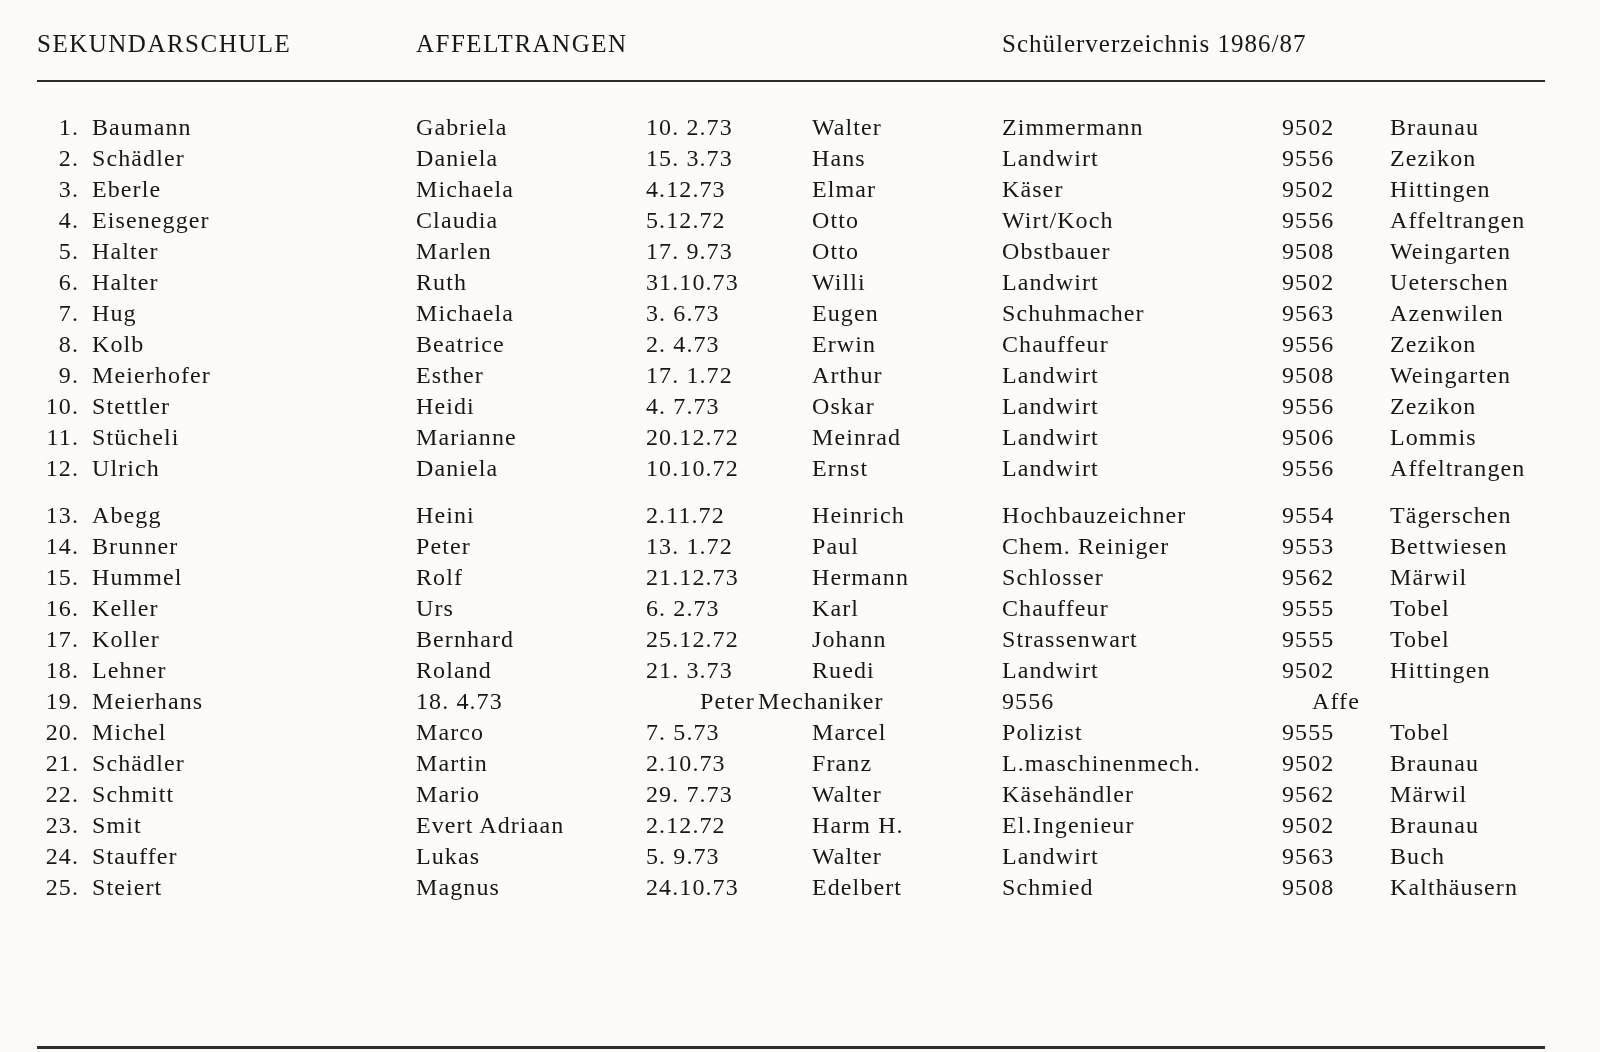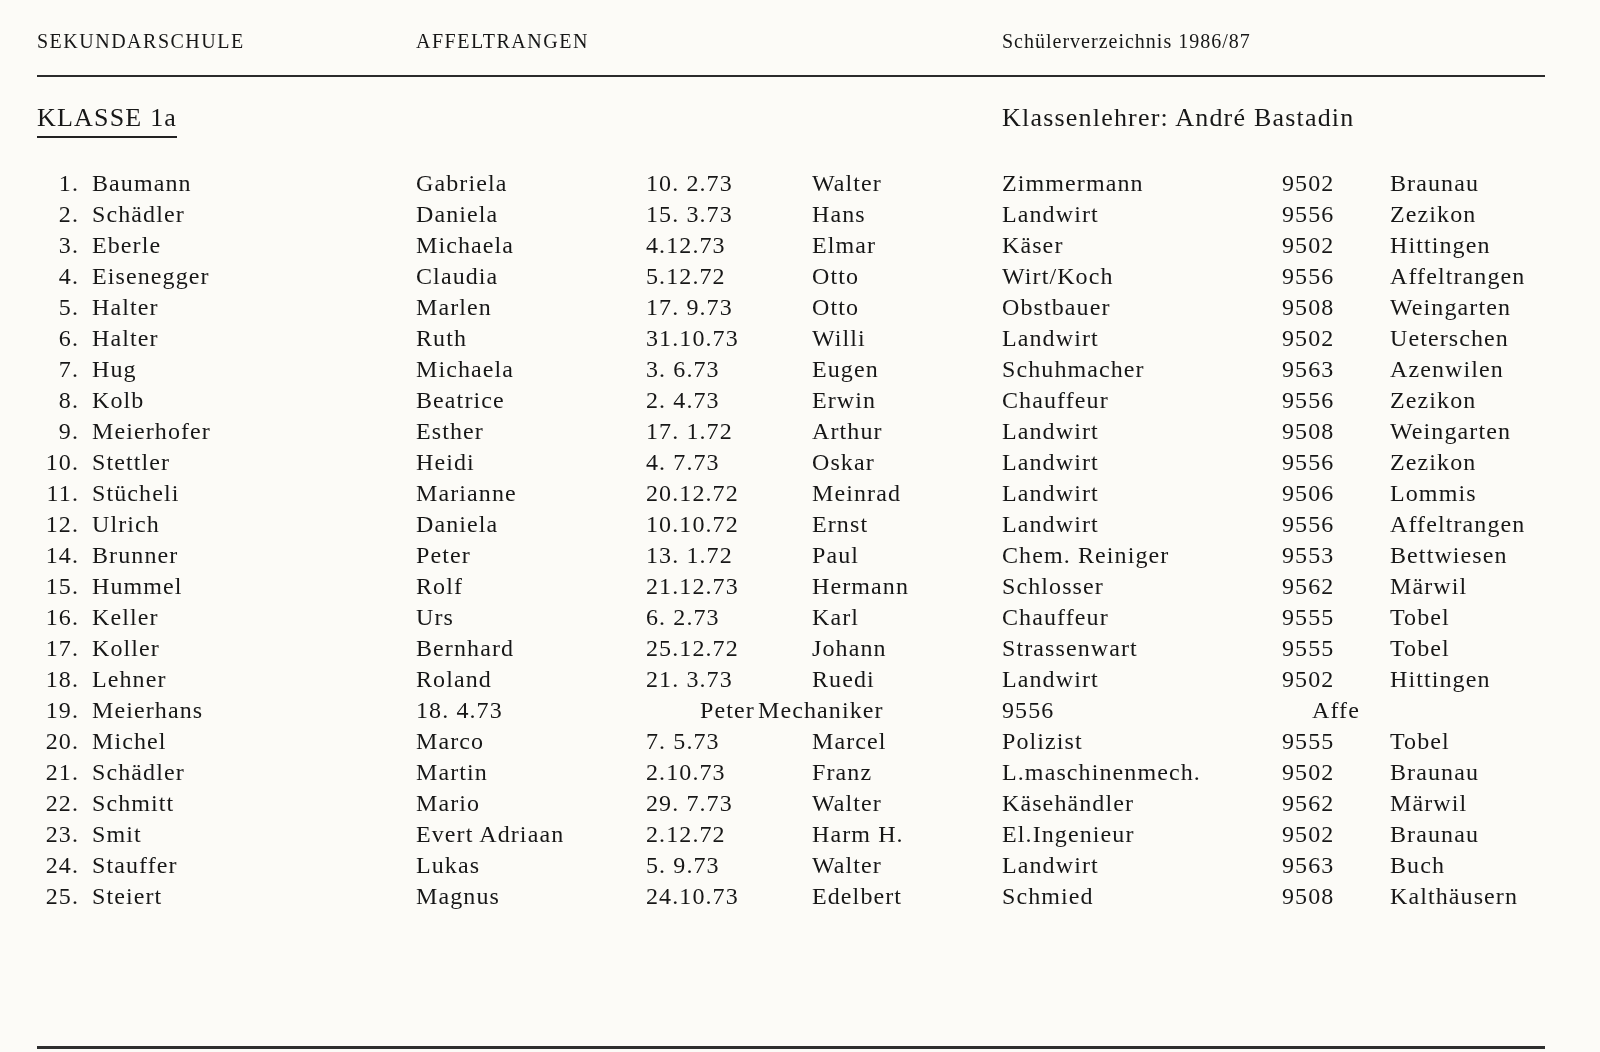--- a/index.html
+++ b/index.html
@@ -15,21 +15,21 @@
   .page {
     padding: 30px 55px 0 37px;
     position: relative;
   }
   .grid {
     display: grid;
     grid-template-columns: 42px 337px 230px 112px 244px 280px 78px auto;
     align-items: baseline;
   }
   
-  .doc-header { font-size: 20px; letter-spacing: 1.5px; }
+  .doc-header { font-size: 25px; letter-spacing: 1.5px; }
   .doc-header .school   { grid-column: 1 / 3; }
   .doc-header .location { grid-column: 3 / 5; }
   .doc-header .title    { grid-column: 6 / 9; letter-spacing: 1px; }
   .rule {
     border: none;
     border-top: 2px solid #2b2b2b;
     margin: 22px 0 0 0;
   }
   
   .class-line { margin-top: 26px; font-size: 26px; letter-spacing: 1.2px; }
@@ -69,24 +69,20 @@
 <div class="page">
 
   <div class="grid doc-header">
     <span class="school">SEKUNDARSCHULE</span>
     <span class="location">AFFELTRANGEN</span>
     <span class="title">Schülerverzeichnis 1986/87</span>
   </div>
 
   <hr class="rule">
 
-  <div class="grid class-line">
-    <span class="class-name"><span>KLASSE 1a</span></span>
-    <span class="teacher">Klassenlehrer: André Bastadin</span>
-  </div>
 
   <div class="table">
   <div class="grid row">
     <span class="cell nr">1.</span>
     <span class="cell surname">Baumann</span>
     <span class="cell firstname">Gabriela</span>
     <span class="cell birthdate">10. 2.73</span>
     <span class="cell father">Walter</span>
     <span class="cell profession">Zimmermann</span>
     <span class="cell plz">9502</span>
@@ -207,20 +203,30 @@
     <span class="cell nr">12.</span>
     <span class="cell surname">Ulrich</span>
     <span class="cell firstname">Daniela</span>
     <span class="cell birthdate">10.10.72</span>
     <span class="cell father">Ernst</span>
     <span class="cell profession">Landwirt</span>
     <span class="cell plz">9556</span>
     <span class="cell town">Affeltrangen</span>
   </div>
 
+  <div class="grid row group-start">
+    <span class="cell nr">13.</span>
+    <span class="cell surname">Abegg</span>
+    <span class="cell firstname">Heini</span>
+    <span class="cell birthdate">2.11.72</span>
+    <span class="cell father">Heinrich</span>
+    <span class="cell profession">Hochbauzeichner</span>
+    <span class="cell plz">9554</span>
+    <span class="cell town">Tägerschen</span>
+  </div>
 
   <div class="grid row">
     <span class="cell nr">14.</span>
     <span class="cell surname">Brunner</span>
     <span class="cell firstname">Peter</span>
     <span class="cell birthdate">13. 1.72</span>
     <span class="cell father">Paul</span>
     <span class="cell profession">Chem. Reiniger</span>
     <span class="cell plz">9553</span>
     <span class="cell town">Bettwiesen</span>

